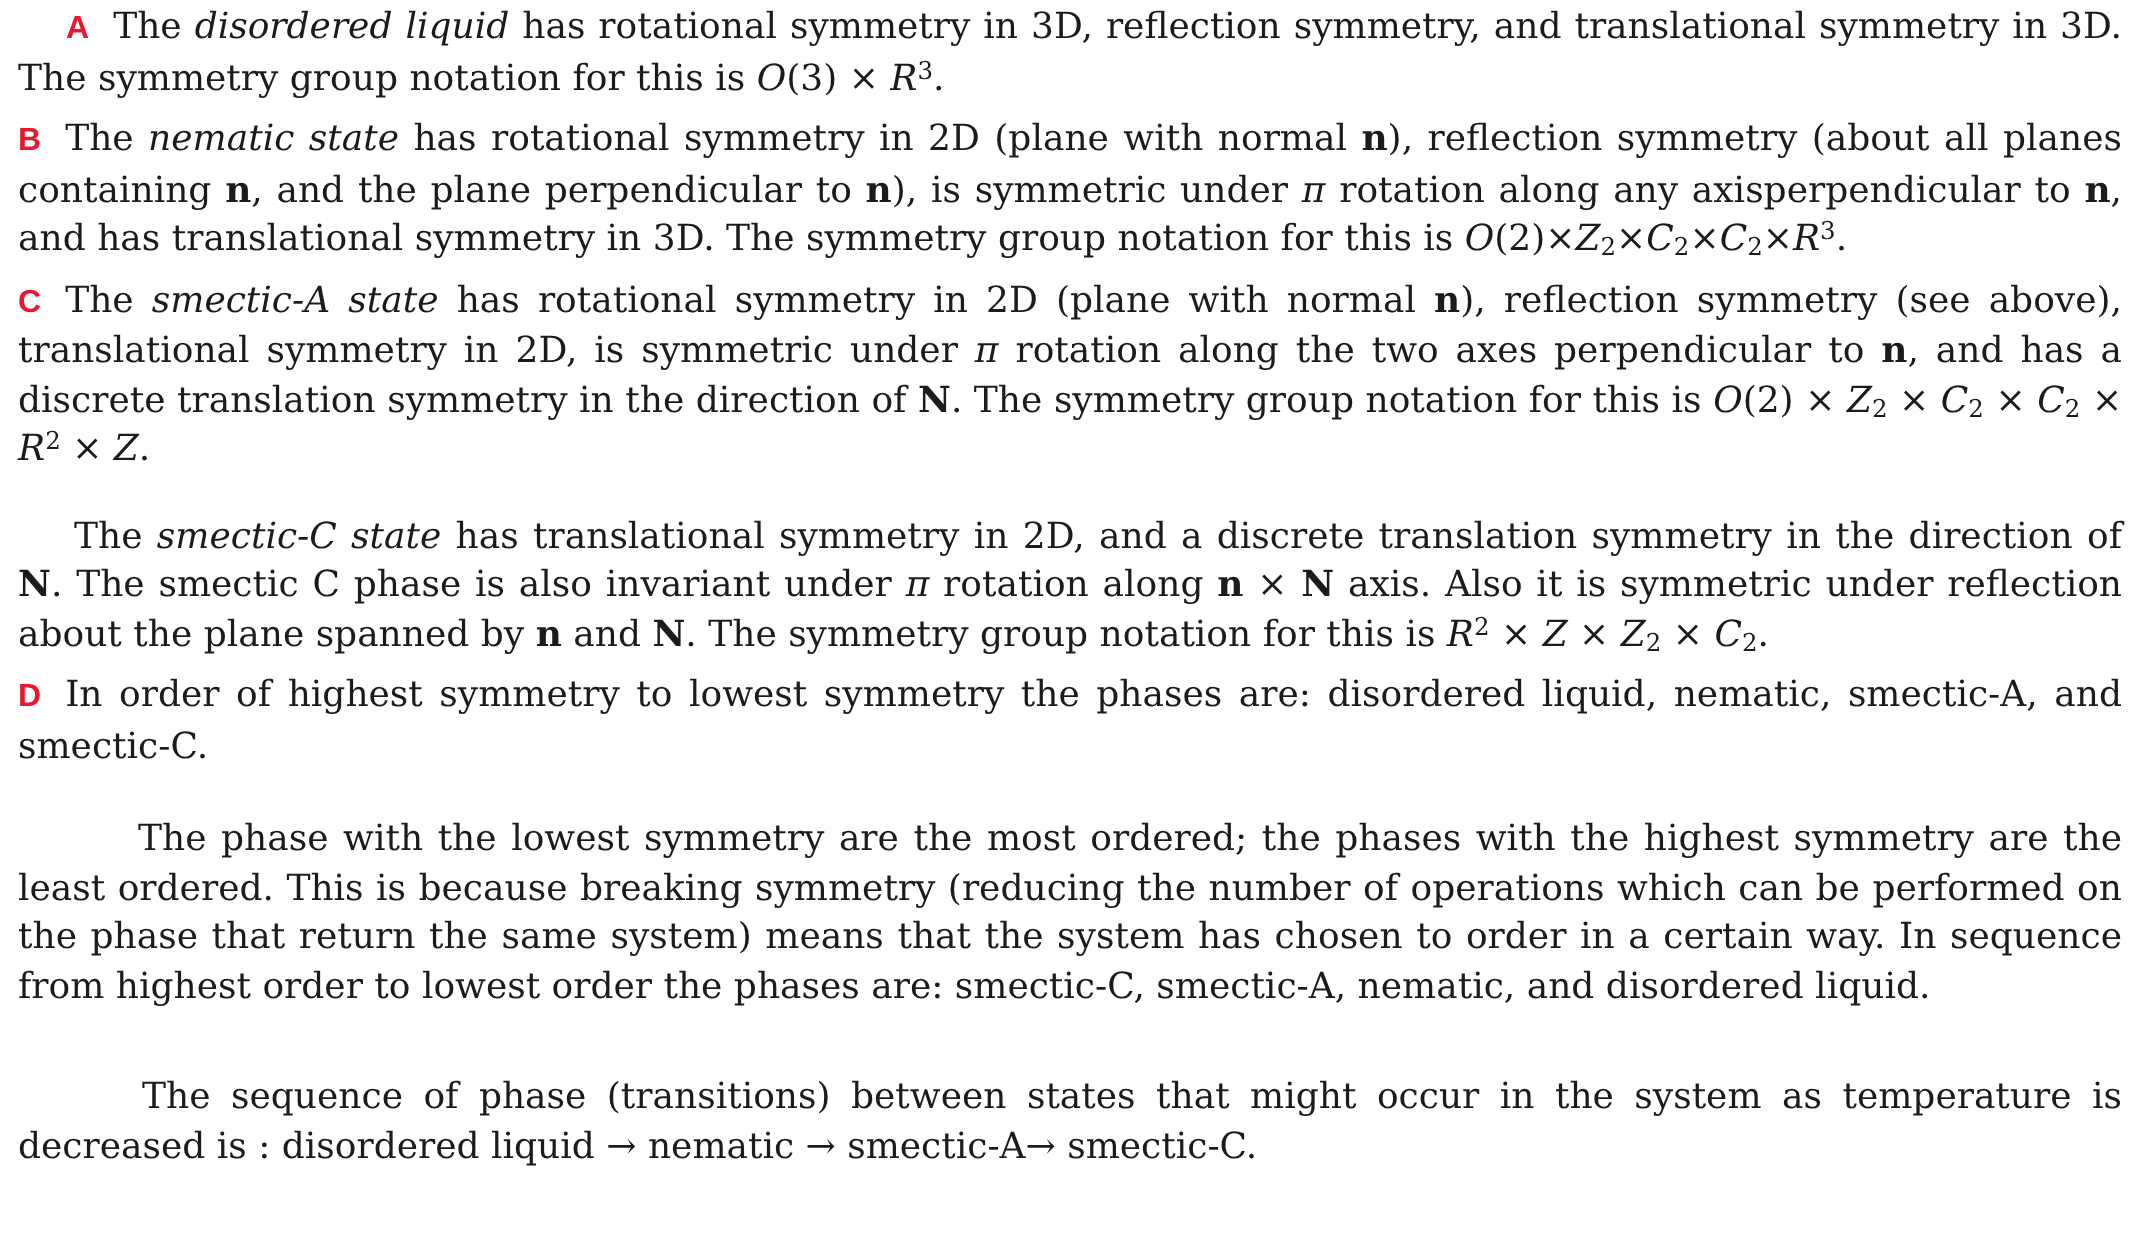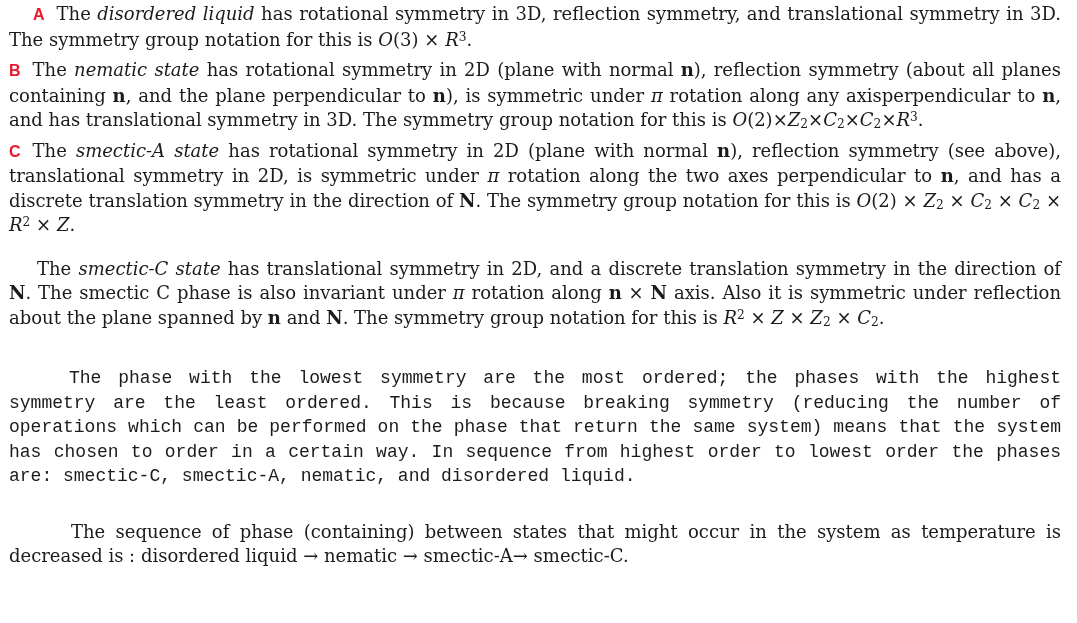--- a/index.html
+++ b/index.html
@@ -22,21 +22,21 @@
     line-height: 24.5px;
     color: #1b1b1b;
     text-align: justify;
   }
   p.para {
     margin: 0 0 6px 0;
     text-indent: 0;
   }
   p.para-first        { text-indent: 24px; }
   p.para-indent-sm    { text-indent: 28px; margin-top: 19px; }
-  p.para-gap-md       { margin-top: 36px; text-indent: 60px; font-family: Liberation Mono, monospace; }
+  p.para-gap-md       { margin-top: 22px; text-indent: 60px; }
   p.para-gap-lg       { margin-top: 31px; text-indent: 62px; }
 
   .run-n   { }
   .run-i   { font-style: italic; }
   .run-b   { font-weight: bold; }
   .run-mi  { font-style: italic; }
   .run-sup { font-size: 68%; line-height: 0; vertical-align: 0.45em; }
   .run-sub { font-size: 68%; line-height: 0; vertical-align: -0.2em; }
   .run-label {
     font-family: "Liberation Sans", sans-serif;
@@ -48,15 +48,16 @@
   }
 </style>
 </head>
 <body>
 
 <div class="page">
   <p class="para para-first"><span class="run-label">A</span><span class="run-n">The </span><span class="run-i">disordered liquid</span><span class="run-n"> has rotational symmetry in 3D, reflection symmetry, and translational symmetry in 3D. The symmetry group notation for this is </span><span class="run-mi">O</span><span class="run-n">(3) × </span><span class="run-mi">R</span><span class="run-sup">3</span><span class="run-n">.</span></p>
   <p class="para"><span class="run-label">B</span><span class="run-n">The </span><span class="run-i">nematic state</span><span class="run-n"> has rotational symmetry in 2D (plane with normal </span><span class="run-b">n</span><span class="run-n">), reflection symmetry (about all planes containing </span><span class="run-b">n</span><span class="run-n">, and the plane perpendicular to </span><span class="run-b">n</span><span class="run-n">), is symmetric under </span><span class="run-mi">π</span><span class="run-n"> rotation along any axisperpendicular to </span><span class="run-b">n</span><span class="run-n">, and has translational symmetry in 3D. The symmetry group notation for this is </span><span class="run-mi">O</span><span class="run-n">(2)×</span><span class="run-mi">Z</span><span class="run-sub">2</span><span class="run-n">×</span><span class="run-mi">C</span><span class="run-sub">2</span><span class="run-n">×</span><span class="run-mi">C</span><span class="run-sub">2</span><span class="run-n">×</span><span class="run-mi">R</span><span class="run-sup">3</span><span class="run-n">.</span></p>
   <p class="para"><span class="run-label">C</span><span class="run-n">The </span><span class="run-i">smectic-A state</span><span class="run-n"> has rotational symmetry in 2D (plane with normal </span><span class="run-b">n</span><span class="run-n">), reflection symmetry (see above), translational symmetry in 2D, is symmetric under </span><span class="run-mi">π</span><span class="run-n"> rotation along the two axes perpendicular to </span><span class="run-b">n</span><span class="run-n">, and has a discrete translation symmetry in the direction of </span><span class="run-b">N</span><span class="run-n">. The symmetry group notation for this is </span><span class="run-mi">O</span><span class="run-n">(2) × </span><span class="run-mi">Z</span><span class="run-sub">2</span><span class="run-n"> × </span><span class="run-mi">C</span><span class="run-sub">2</span><span class="run-n"> × </span><span class="run-mi">C</span><span class="run-sub">2</span><span class="run-n"> × </span><span class="run-mi">R</span><span class="run-sup">2</span><span class="run-n"> × </span><span class="run-mi">Z</span><span class="run-n">.</span></p>
   <p class="para para-indent-sm"><span class="run-n">The </span><span class="run-i">smectic-C state</span><span class="run-n"> has translational symmetry in 2D, and a discrete translation symmetry in the direction of </span><span class="run-b">N</span><span class="run-n">. The smectic C phase is also invariant under </span><span class="run-mi">π</span><span class="run-n"> rotation along </span><span class="run-b">n</span><span class="run-n"> × </span><span class="run-b">N</span><span class="run-n"> axis. Also it is symmetric under reflection about the plane spanned by </span><span class="run-b">n</span><span class="run-n"> and </span><span class="run-b">N</span><span class="run-n">. The symmetry group notation for this is </span><span class="run-mi">R</span><span class="run-sup">2</span><span class="run-n"> × </span><span class="run-mi">Z</span><span class="run-n"> × </span><span class="run-mi">Z</span><span class="run-sub">2</span><span class="run-n"> × </span><span class="run-mi">C</span><span class="run-sub">2</span><span class="run-n">.</span></p>
+  <p class="para"><span class="run-label">D</span><span class="run-n">In order of highest symmetry to lowest symmetry the phases are: disordered liquid, nematic, smectic-A, and smectic-C.</span></p>
   <p class="para para-gap-md"><span class="run-n">The phase with the lowest symmetry are the most ordered; the phases with the highest symmetry are the least ordered. This is because breaking symmetry (reducing the number of operations which can be performed on the phase that return the same system) means that the system has chosen to order in a certain way. In sequence from highest order to lowest order the phases are: smectic-C, smectic-A, nematic, and disordered liquid.</span></p>
-  <p class="para para-gap-lg"><span class="run-n">The sequence of phase (containing) between states that might occur in the system as temperature is decreased is : disordered liquid → nematic → smectic-A→ smectic-C.</span></p>
+  <p class="para para-gap-lg"><span class="run-n">The sequence of phase (transitions) between states that might occur in the system as temperature is decreased is : disordered liquid → nematic → smectic-A→ smectic-C.</span></p>
 </div>
 
 </body></html>

